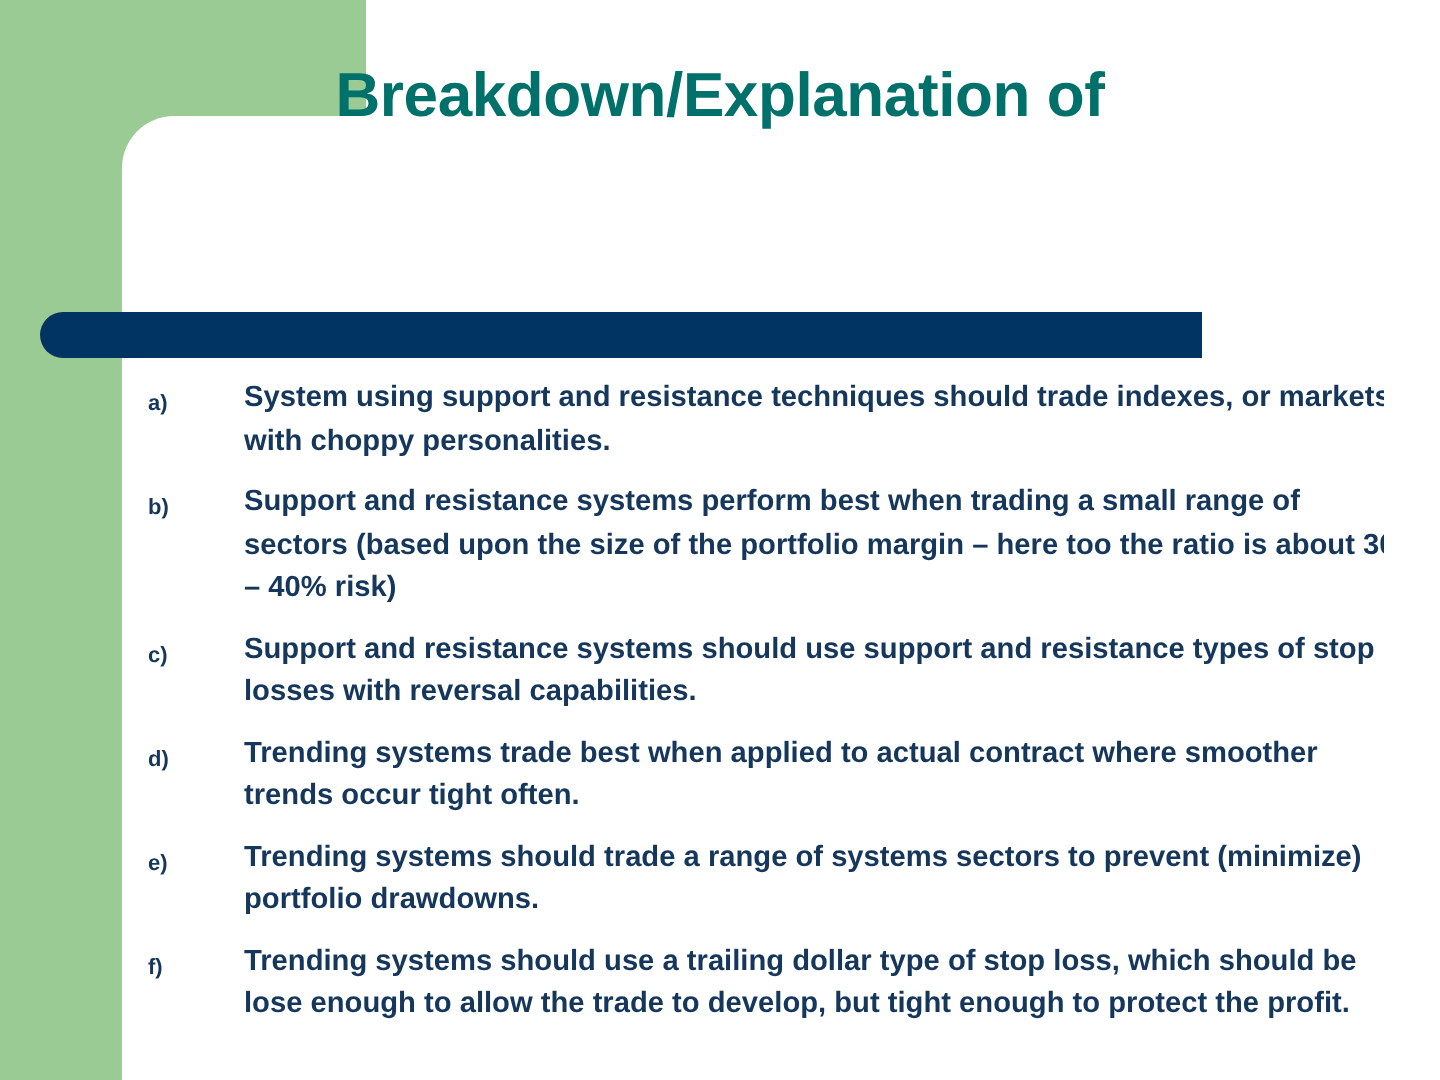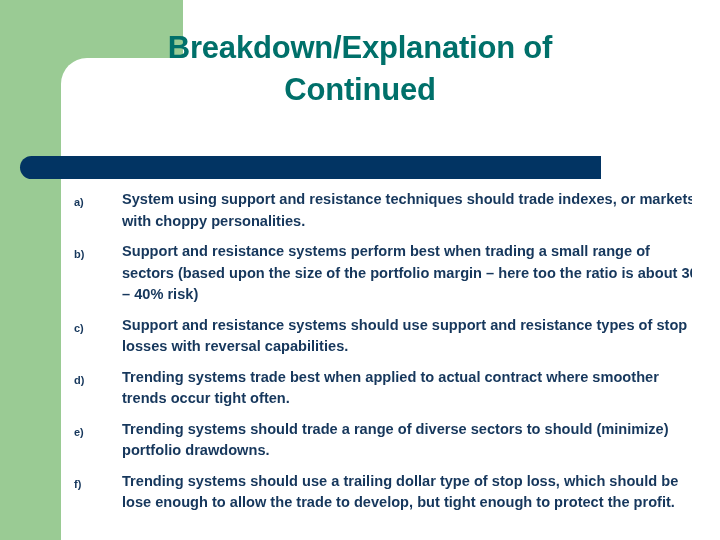--- a/index.html
+++ b/index.html
@@ -90,21 +90,20 @@
 <body>
 
 <div id="slide">
 
   <div class="green-band"></div>
   <div class="white-panel"></div>
   <div class="divider-bar"></div>
 
   <div class="title">
     <span class="title-line">Breakdown/Explanation of</span>
-    <span class="title-line">Continued</span>
   </div>
 
   <div class="body-list">
 
     <div class="list-item">
       <span class="item-marker">a)</span>
       <span class="item-text">System using support and resistance techniques should trade indexes, or markets with choppy personalities.</span>
     </div>
 
     <div class="list-item">
@@ -117,21 +116,21 @@
       <span class="item-text">Support and resistance systems should use support and resistance types of stop losses with reversal capabilities.</span>
     </div>
 
     <div class="list-item">
       <span class="item-marker">d)</span>
       <span class="item-text">Trending systems trade best when applied to actual contract where smoother trends occur tight often.</span>
     </div>
 
     <div class="list-item">
       <span class="item-marker">e)</span>
-      <span class="item-text">Trending systems should trade a range of diverse sectors to should (minimize) portfolio drawdowns.</span>
+      <span class="item-text">Trending systems should trade a range of systems sectors to prevent (minimize) portfolio drawdowns.</span>
     </div>
 
     <div class="list-item">
       <span class="item-marker">f)</span>
       <span class="item-text">Trending systems should use a trailing dollar type of stop loss, which should be lose enough to allow the trade to develop, but tight enough to protect the profit.</span>
     </div>
 
   </div>
 </div>
 

